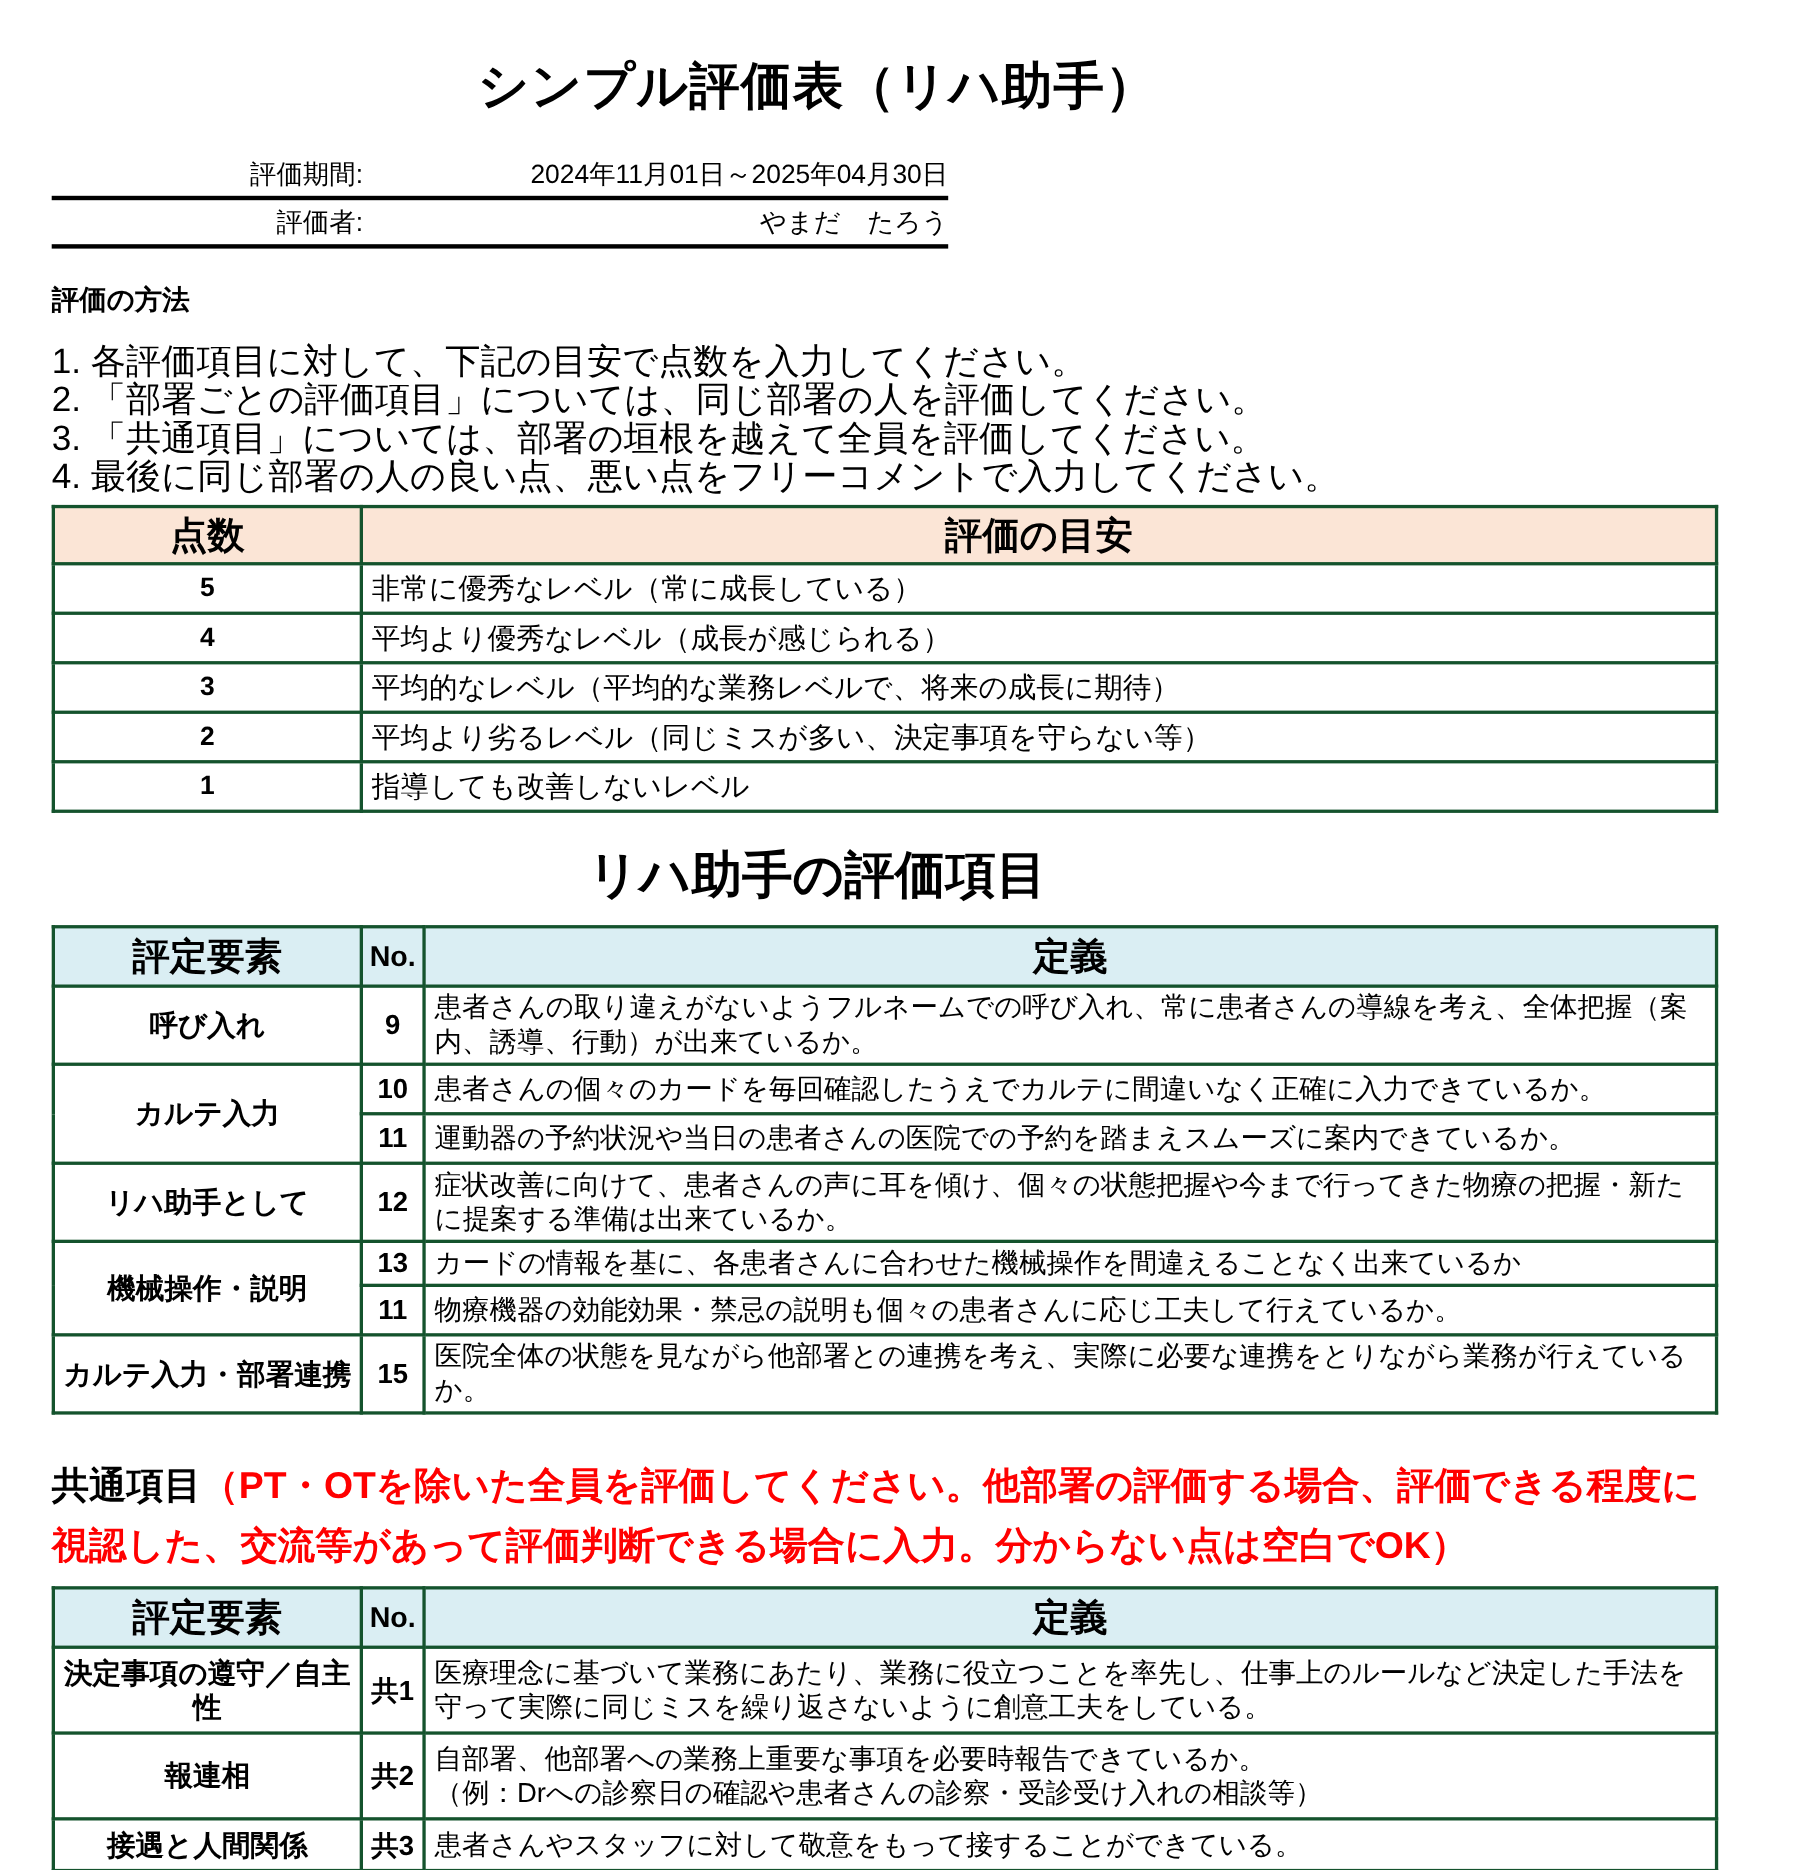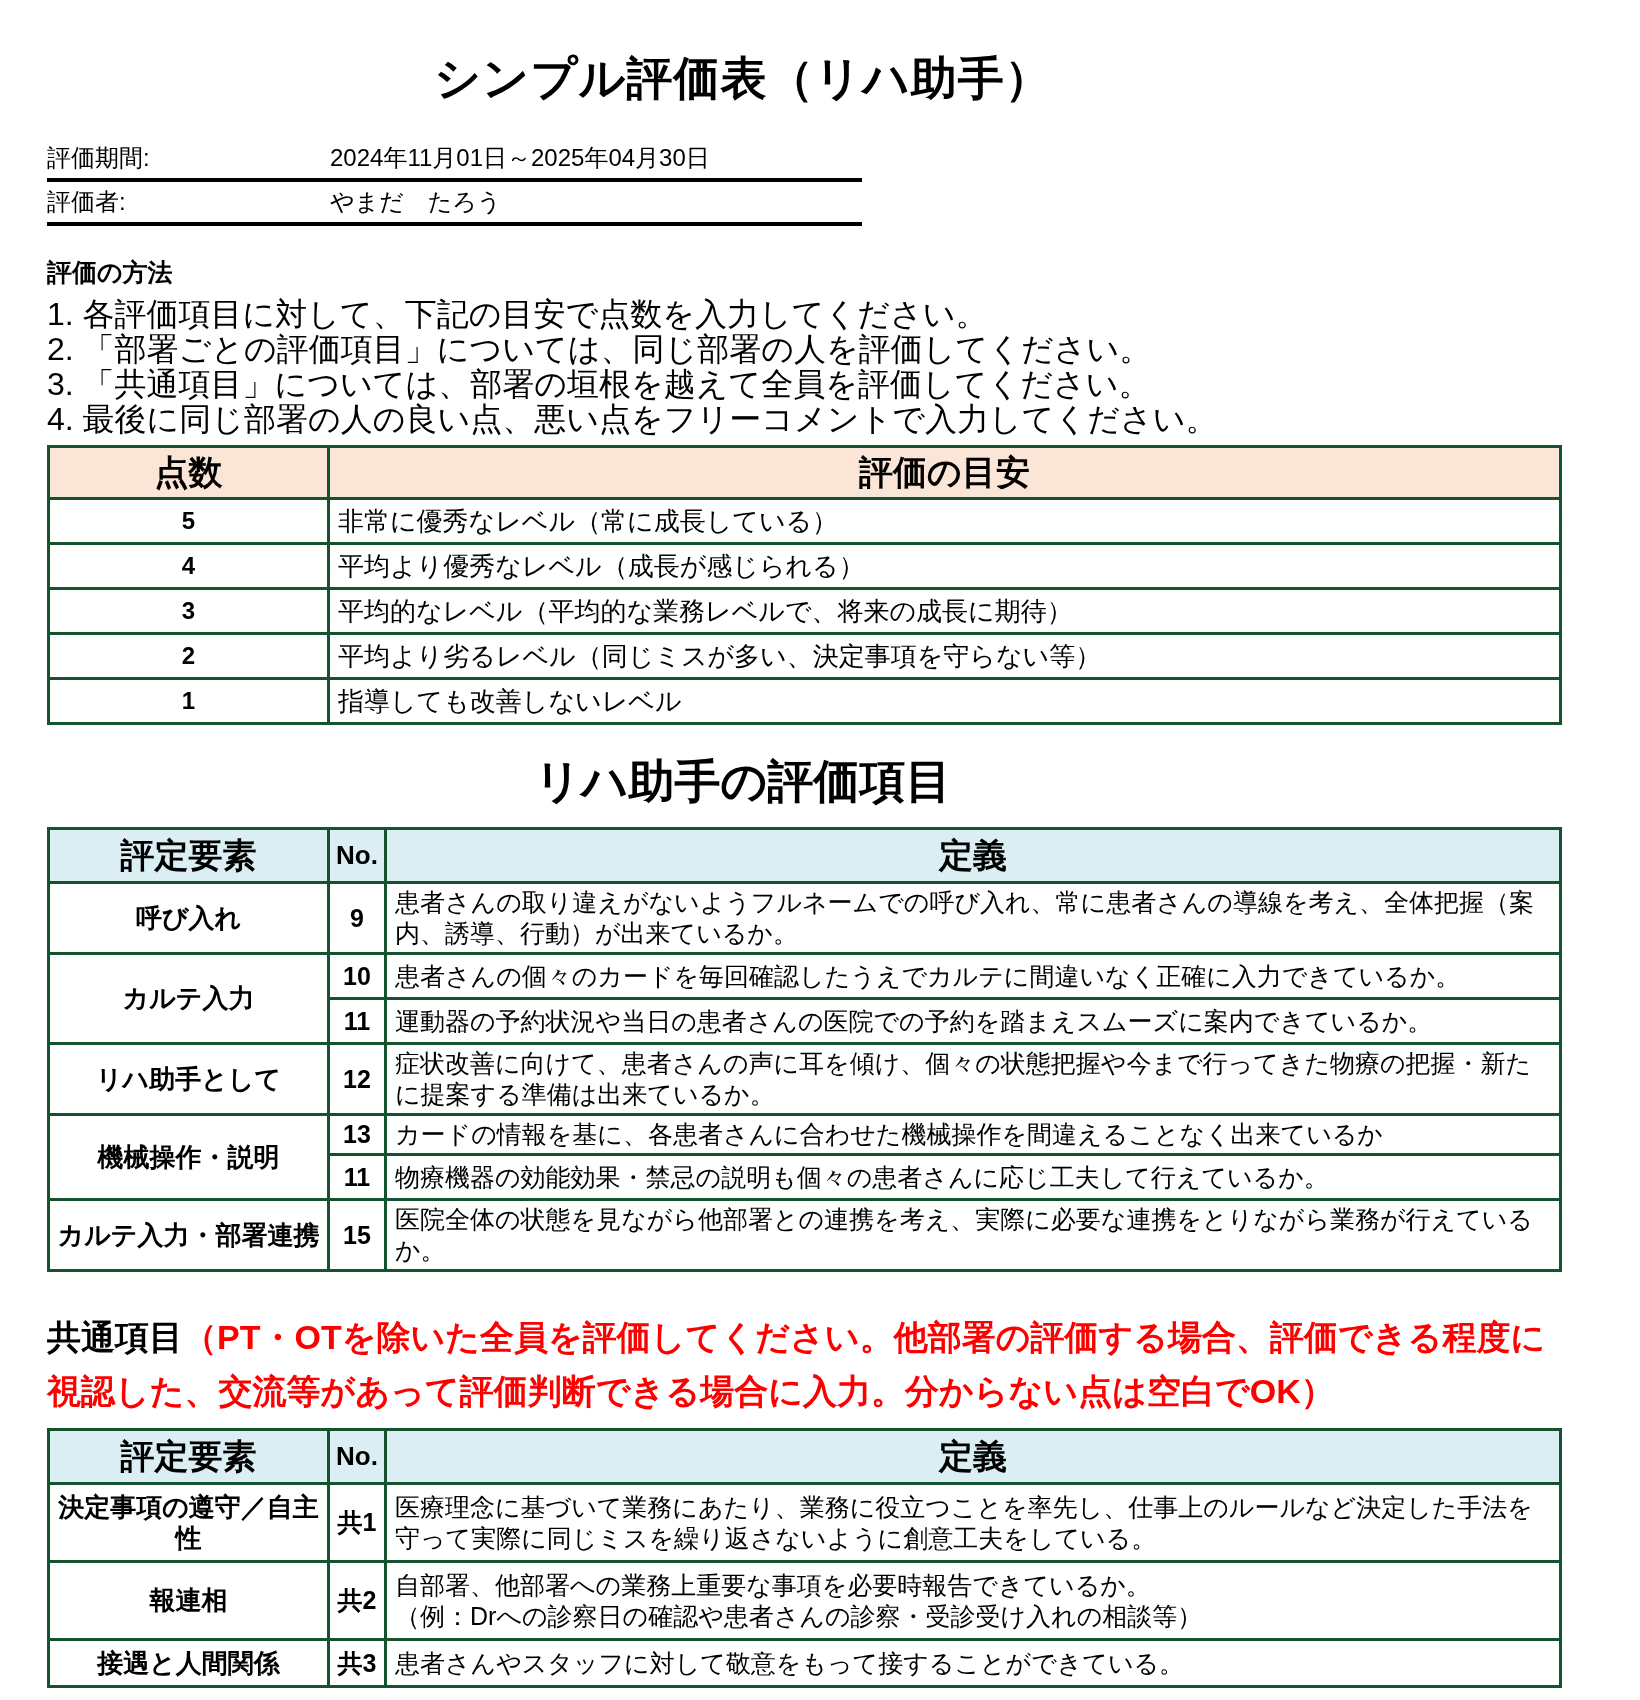--- a/index.html
+++ b/index.html
@@ -15,34 +15,34 @@
   .title {
     width: 1392px;
     text-align: center;
     font-size: 46px;
     font-weight: bold;
     letter-spacing: 1px;
     margin-bottom: 28px;
   }
 
   
-  .meta { width: 815px; }
+  .meta { width: 815px; text-align: right; }
   .meta-row {
     display: flex;
     align-items: center;
     height: 44px;
     border-bottom: 4px solid #000;
     font-size: 24px;
   }
   .meta-label { width: 283px; }
   .meta-value { flex: 1; }
 
   
   .method { margin-top: 30px; }
-  .method-heading { font-size: 25px; font-weight: bold; margin-bottom: 8px; }
+  .method-heading { font-size: 25px; font-weight: bold; margin-bottom: 22px; }
   .method-item { font-size: 32px; line-height: 35px; }
 
   
   table { border-collapse: collapse; table-layout: fixed; }
   td, th { border: 3px solid #14532d; padding: 0; }
   .score-table, .item-table { width: 1515px; }
   .score-table { margin-top: 8px; }
 
   .score-table th {
     background: #FBE5D6;

